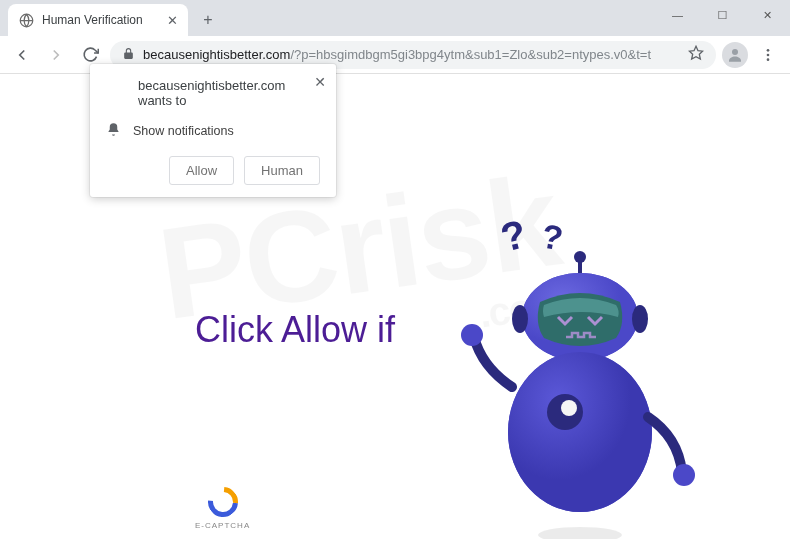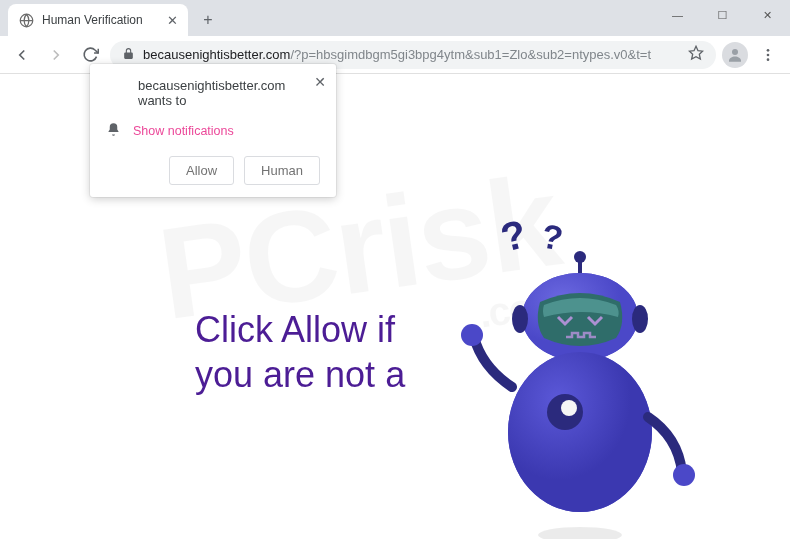--- a/index.html
+++ b/index.html
@@ -38,21 +38,21 @@
 .ecap { position: absolute; left: 195px; top: 405px; display: flex; flex-direction: column; align-items: center; gap: 4px; z-index: 2; }
 .ecap .clogo { width: 30px; height: 30px; border: 5px solid #3b5bdb; border-right-color: #f59f00; border-radius: 50%; transform: rotate(-40deg); border-top-color: transparent; }
 .ecap .txt { font-size: 8px; letter-spacing: 1px; color: #888; }
 
 
 .robot { position: absolute; right: 80px; top: 135px; width: 250px; height: 330px; z-index: 1; }
 
 
 .prompt { position: absolute; left: 90px; top: 64px; width: 246px; background: #fff; border-radius: 3px; box-shadow: 0 2px 10px rgba(0,0,0,0.2), 0 0 0 1px rgba(0,0,0,0.05); padding: 14px 16px 12px; z-index: 10; font-size: 13px; color: #3c4043; }
 .prompt .line1 { font-size: 13px; margin-bottom: 14px; padding-left: 32px; }
-.prompt .line2 { display: flex; align-items: center; gap: 12px; font-size: 12.5px; color: #ec4899; margin-bottom: 16px; }
+.prompt .line2 { display: flex; align-items: center; gap: 12px; font-size: 12.5px; color: #404040; margin-bottom: 16px; }
 .prompt .close { position: absolute; right: 10px; top: 10px; color: #5f6368; font-size: 14px; }
 .prompt .btns { display: flex; justify-content: flex-end; gap: 10px; }
 .prompt .btn { border: 1px solid #dadce0; background: #fff; color: #737373; font-size: 13px; padding: 6px 16px; border-radius: 3px; cursor: pointer; }
 </style>
 </head>
 <body>
 
 <div class="tabstrip">
   <div class="tab">
     <span class="favicon">
@@ -120,23 +120,26 @@
 </div>
 
 <div class="viewport">
 
   <div class="watermark">
     <span>PCrisk</span><span class="sm">.com</span>
   </div>
 
   <div class="headline">
     <div>Click Allow if</div>
-    <div>you are not a</div>
-  </div>
-
+  </div>
+
+  <div class="ecap">
+    <div class="clogo"></div>
+    <div class="txt">E-CAPTCHA</div>
+  </div>
 
   <div class="robot">
     <svg viewBox="0 0 250 330" width="250" height="330">
 
       <text x="45" y="35" font-size="40" font-weight="900" fill="#2b2a7d" transform="rotate(-14 45 35)">?</text>
       <text x="80" y="30" font-size="34" font-weight="900" fill="#2b2a7d" transform="rotate(10 80 30)">?</text>
 
       <line x1="120" y1="42" x2="120" y2="64" stroke="#2b2a7d" stroke-width="4"></line>
       <circle cx="120" cy="40" r="6" fill="#2b2a7d"></circle>
 

